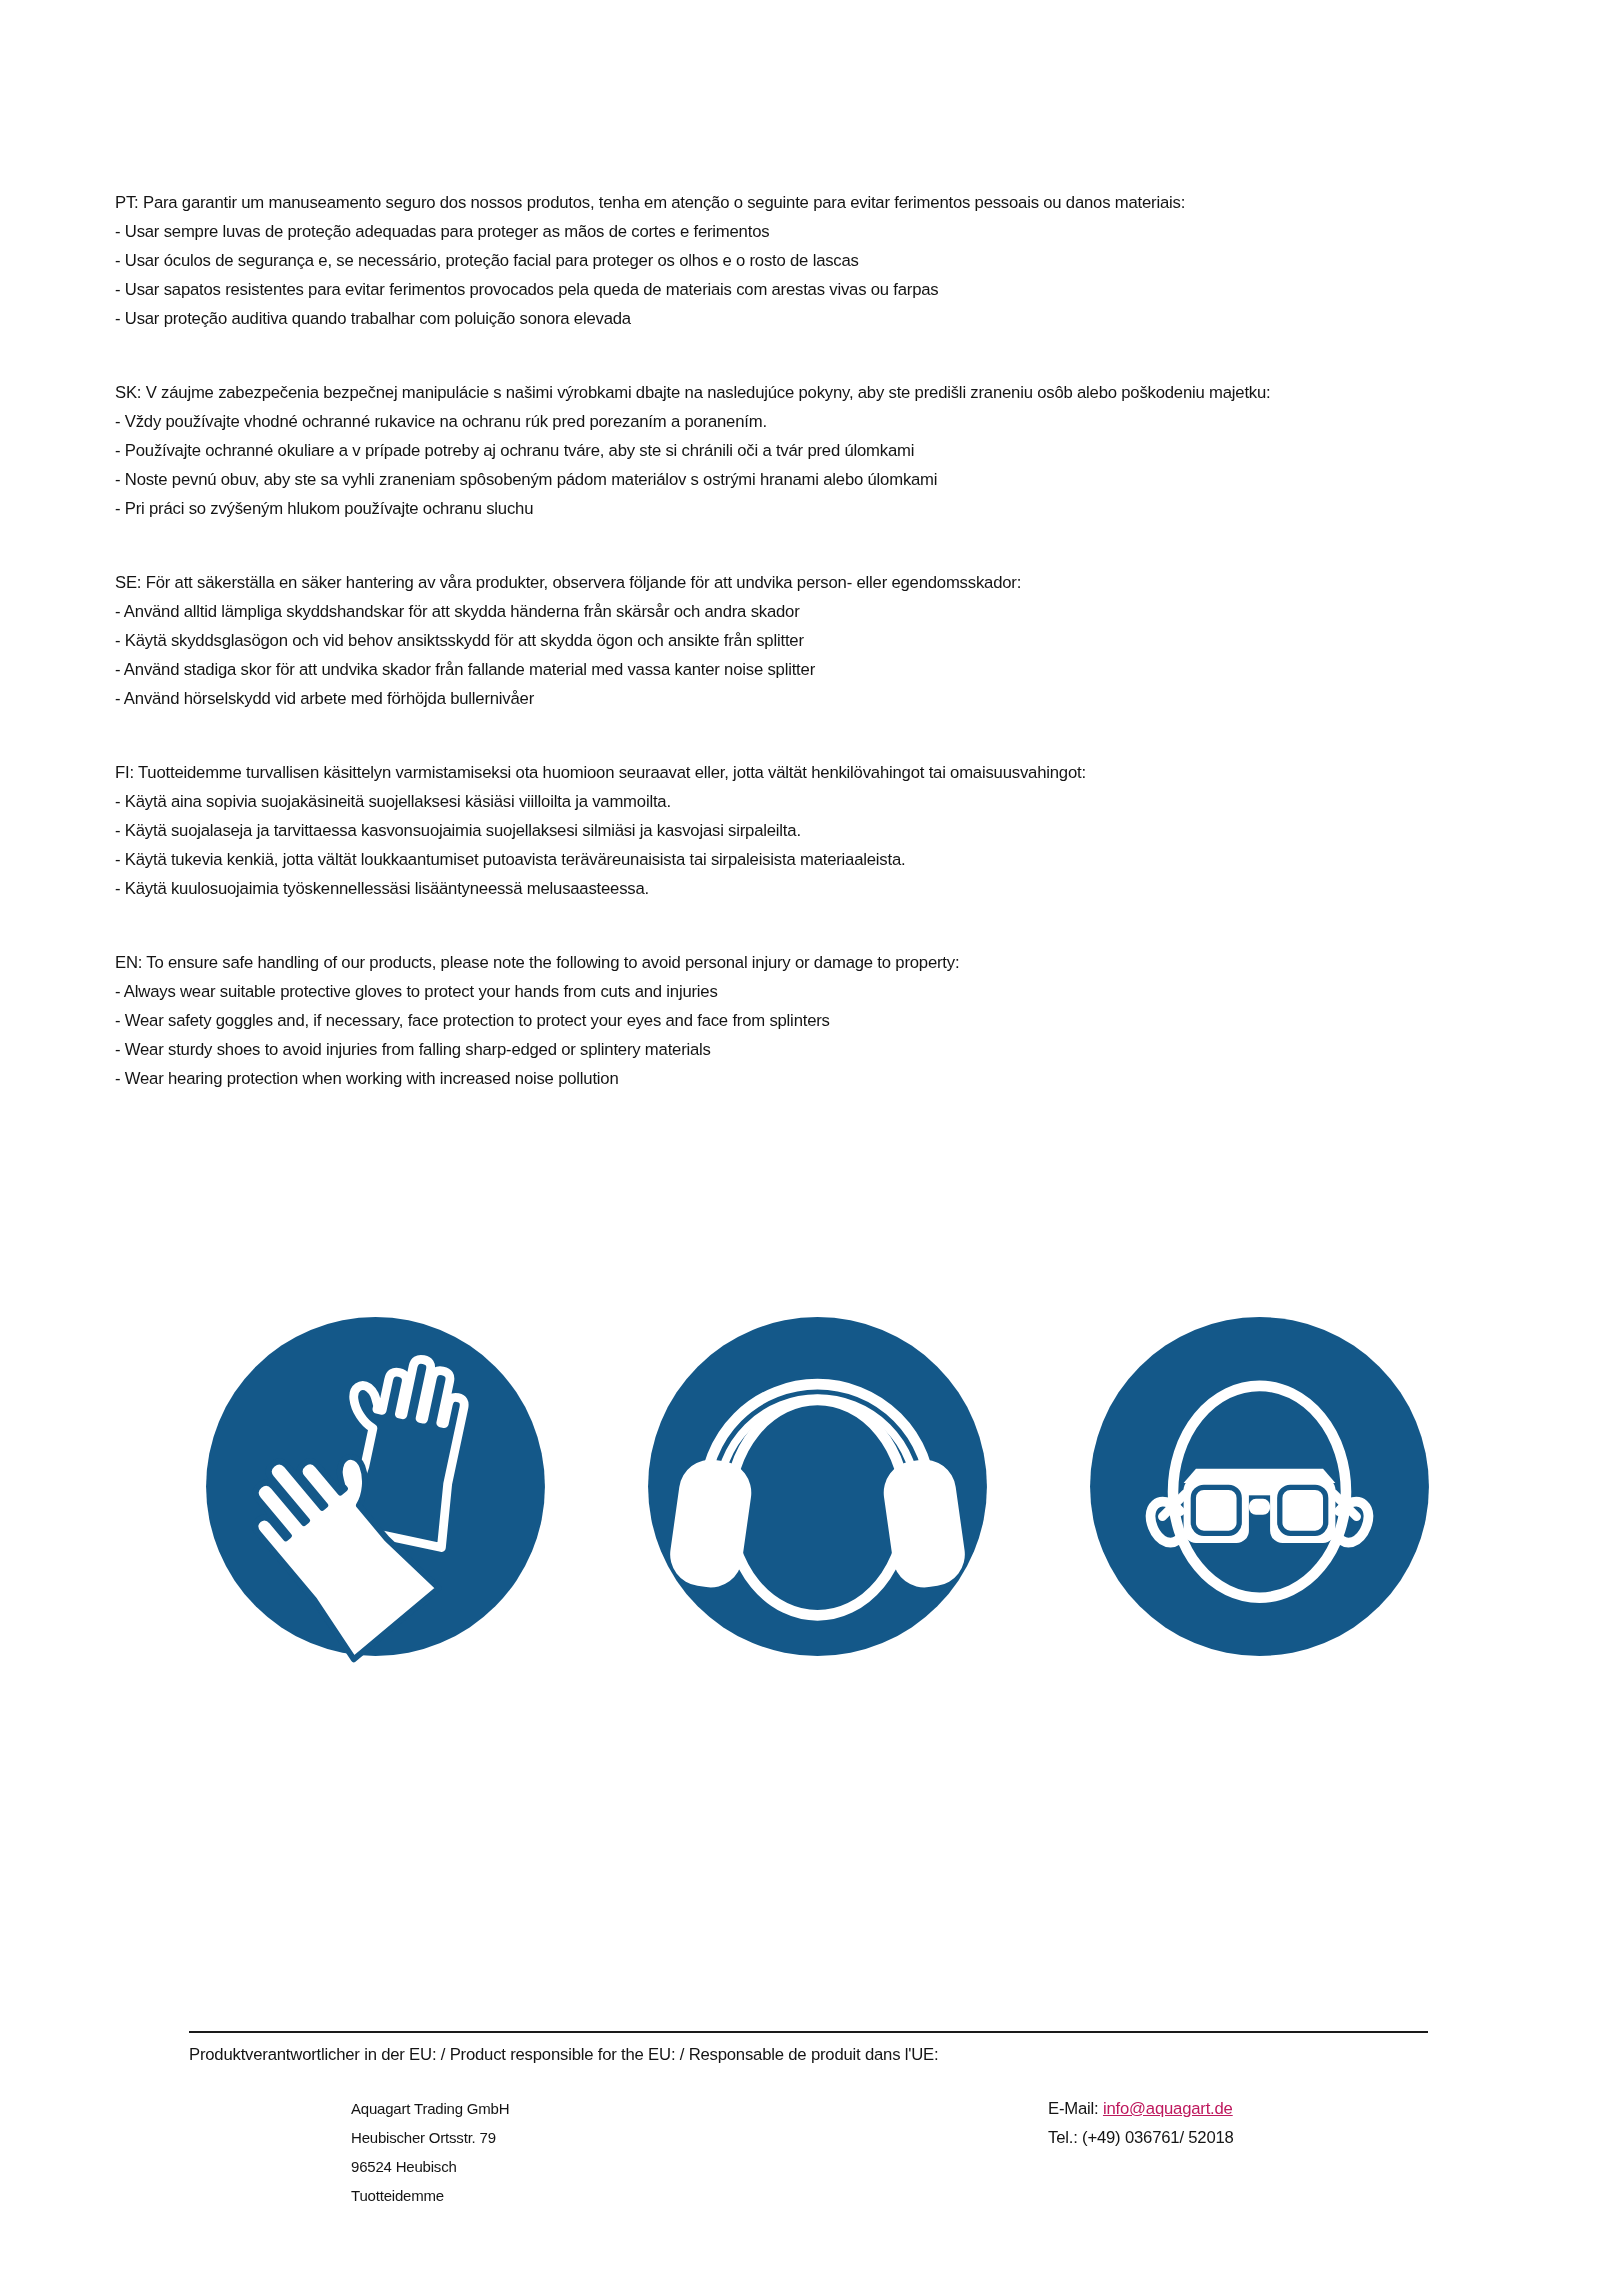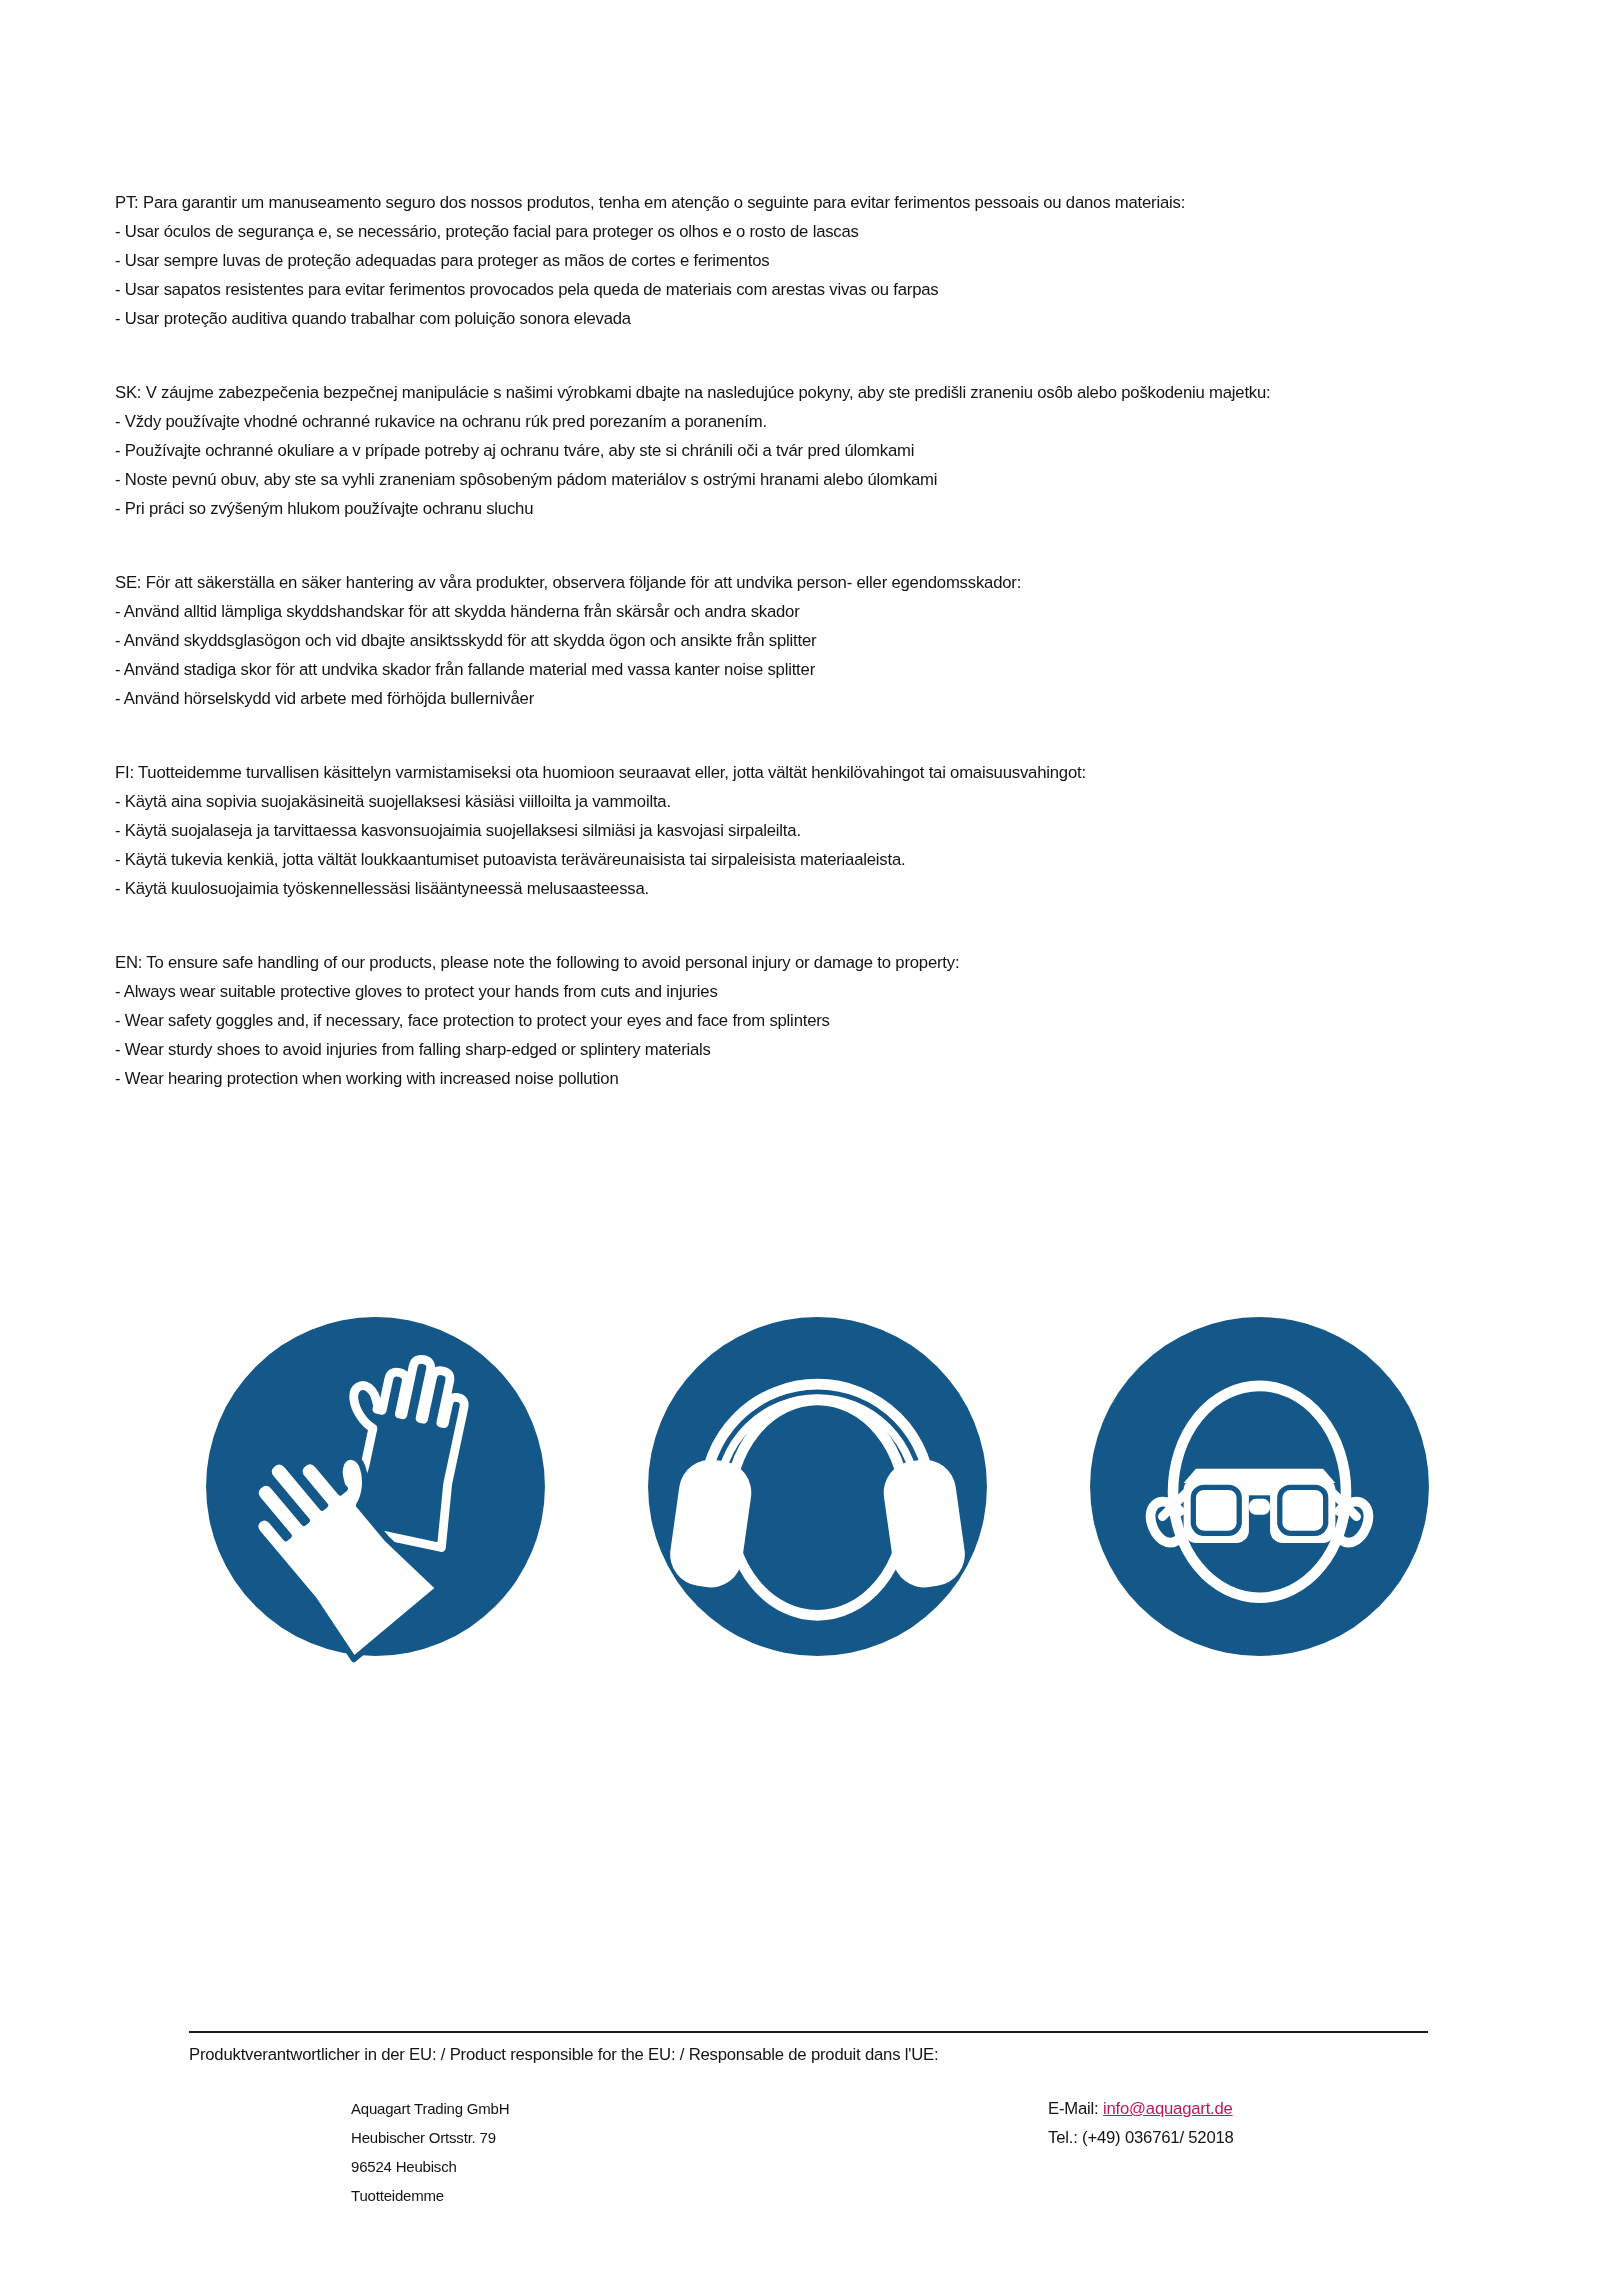--- a/index.html
+++ b/index.html
@@ -76,38 +76,38 @@
     cursor: pointer;
   }
 </style>
 </head>
 <body>
 
 <div class="text-block">
 
   <div class="section">
     <div class="line">PT: Para garantir um manuseamento seguro dos nossos produtos, tenha em atenção o seguinte para evitar ferimentos pessoais ou danos materiais:</div>
+    <div class="line">- Usar sempre luvas de proteção adequadas para proteger as mãos de cortes e ferimentos</div>
     <div class="line">- Usar óculos de segurança e, se necessário, proteção facial para proteger os olhos e o rosto de lascas</div>
-    <div class="line">- Usar sempre luvas de proteção adequadas para proteger as mãos de cortes e ferimentos</div>
     <div class="line">- Usar sapatos resistentes para evitar ferimentos provocados pela queda de materiais com arestas vivas ou farpas</div>
     <div class="line">- Usar proteção auditiva quando trabalhar com poluição sonora elevada</div>
   </div>
 
   <div class="section">
     <div class="line">SK: V záujme zabezpečenia bezpečnej manipulácie s našimi výrobkami dbajte na nasledujúce pokyny, aby ste predišli zraneniu osôb alebo poškodeniu majetku:</div>
     <div class="line">- Vždy používajte vhodné ochranné rukavice na ochranu rúk pred porezaním a poranením.</div>
     <div class="line">- Používajte ochranné okuliare a v prípade potreby aj ochranu tváre, aby ste si chránili oči a tvár pred úlomkami</div>
     <div class="line">- Noste pevnú obuv, aby ste sa vyhli zraneniam spôsobeným pádom materiálov s ostrými hranami alebo úlomkami</div>
     <div class="line">- Pri práci so zvýšeným hlukom používajte ochranu sluchu</div>
   </div>
 
   <div class="section">
     <div class="line">SE: För att säkerställa en säker hantering av våra produkter, observera följande för att undvika person- eller egendomsskador:</div>
     <div class="line">- Använd alltid lämpliga skyddshandskar för att skydda händerna från skärsår och andra skador</div>
-    <div class="line">- Använd skyddsglasögon och vid dbajte ansiktsskydd för att skydda ögon och ansikte från splitter</div>
+    <div class="line">- Käytä skyddsglasögon och vid behov ansiktsskydd för att skydda ögon och ansikte från splitter</div>
     <div class="line">- Använd stadiga skor för att undvika skador från fallande material med vassa kanter noise splitter</div>
     <div class="line">- Använd hörselskydd vid arbete med förhöjda bullernivåer</div>
   </div>
 
   <div class="section">
     <div class="line">FI: Tuotteidemme turvallisen käsittelyn varmistamiseksi ota huomioon seuraavat eller, jotta vältät henkilövahingot tai omaisuusvahingot:</div>
     <div class="line">- Käytä aina sopivia suojakäsineitä suojellaksesi käsiäsi viilloilta ja vammoilta.</div>
     <div class="line">- Käytä suojalaseja ja tarvittaessa kasvonsuojaimia suojellaksesi silmiäsi ja kasvojasi sirpaleilta.</div>
     <div class="line">- Käytä tukevia kenkiä, jotta vältät loukkaantumiset putoavista teräväreunaisista tai sirpaleisista materiaaleista.</div>
     <div class="line">- Käytä kuulosuojaimia työskennellessäsi lisääntyneessä melusaasteessa.</div>

